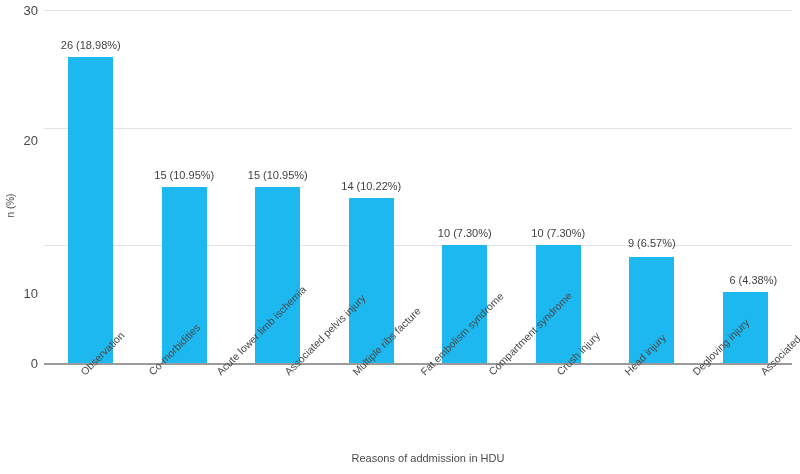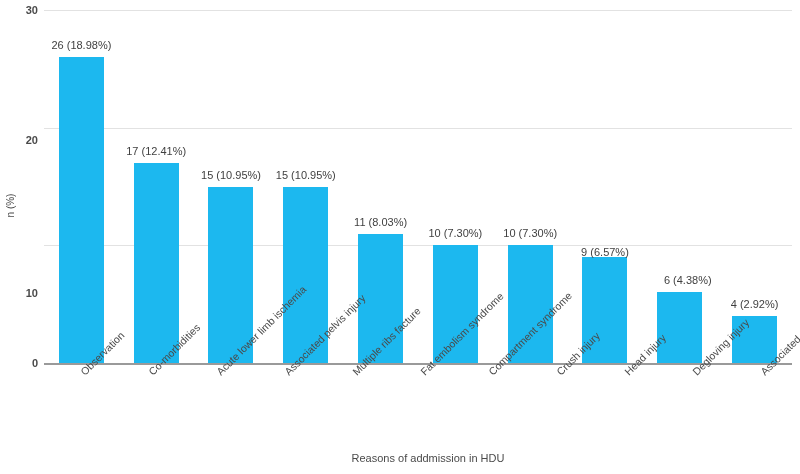--- a/index.html
+++ b/index.html
@@ -31,25 +31,24 @@
     color: #4a4a4a;
     transform: rotate(-90deg);
     transform-origin: center center;
     white-space: nowrap;
   }
   .y-tick-label {
     position: absolute;
     right: 0;
     width: 30px;
     text-align: right;
-    font-size: 11px;
+    font-size: 13px;
     color: #4a4a4a;
     line-height: 1;
     transform: translateY(-50%);
-    font-weight: bold;
   }
   .y-ticks-col {
     position: absolute;
     left: 0px;
     top: 0;
     width: 38px;
     height: 474px;
   }
 
   
@@ -162,54 +161,46 @@
   <div class="plot">
       <div class="gridline" style="top: 0px;"></div>
       <div class="gridline" style="top: 117.667px;"></div>
       <div class="gridline" style="top: 235.333px;"></div>
     <div class="bars">
         <div class="bar-slot">
           <div class="bar-label" style="bottom: 311.933px;">26 (18.98%)</div>
           <div class="bar" title="Observation: 26 (18.98%)" style="height: 305.933px; background: rgb(28, 184, 239);"></div>
         </div>
         <div class="bar-slot">
-          <div class="bar-label" style="bottom: 206.033px;">17 (12.41%)</div>
-          <div class="bar" title="Co-morbidities: 17 (12.41%)" style="height: 200.033px; background: rgb(28, 184, 239);"></div>
-        </div>
-        <div class="bar-slot">
           <div class="bar-label" style="bottom: 182.5px;">15 (10.95%)</div>
           <div class="bar" title="Acute lower limb ischemia: 15 (10.95%)" style="height: 176.5px; background: rgb(28, 184, 239);"></div>
         </div>
         <div class="bar-slot">
           <div class="bar-label" style="bottom: 182.5px;">15 (10.95%)</div>
           <div class="bar" title="Associated pelvis injury: 15 (10.95%)" style="height: 176.5px; background: rgb(28, 184, 239);"></div>
         </div>
         <div class="bar-slot">
-          <div class="bar-label" style="bottom: 135.433px;">11 (8.03%)</div>
-          <div class="bar" title="Fat embolism syndrome: 11 (8.03%)" style="height: 129.433px; background: rgb(28, 184, 239);"></div>
+          <div class="bar-label" style="bottom: 170.733px;">14 (10.22%)</div>
+          <div class="bar" title="Multiple ribs facture: 14 (10.22%)" style="height: 164.733px; background: rgb(28, 184, 239);"></div>
         </div>
         <div class="bar-slot">
           <div class="bar-label" style="bottom: 123.667px;">10 (7.30%)</div>
           <div class="bar" title="Compartment syndrome: 10 (7.30%)" style="height: 117.667px; background: rgb(28, 184, 239);"></div>
         </div>
         <div class="bar-slot">
           <div class="bar-label" style="bottom: 123.667px;">10 (7.30%)</div>
           <div class="bar" title="Crush injury: 10 (7.30%)" style="height: 117.667px; background: rgb(28, 184, 239);"></div>
         </div>
         <div class="bar-slot">
-          <div class="bar-label" style="bottom: 105px;">9 (6.57%)</div>
+          <div class="bar-label" style="bottom: 114px;">9 (6.57%)</div>
           <div class="bar" title="Head injury: 9 (6.57%)" style="height: 105.9px; background: rgb(28, 184, 239);"></div>
         </div>
         <div class="bar-slot">
           <div class="bar-label" style="bottom: 76.6px; margin-left: 8px;">6 (4.38%)</div>
           <div class="bar" title="Degloving injury: 6 (4.38%)" style="height: 70.6px; background: rgb(28, 184, 239);"></div>
-        </div>
-        <div class="bar-slot">
-          <div class="bar-label" style="bottom: 53.0667px;">4 (2.92%)</div>
-          <div class="bar" title="Associated spine injury: 4 (2.92%)" style="height: 47.0667px; background: rgb(28, 184, 239);"></div>
         </div>
       </div>
     <div class="axis-line"></div>
   </div>
 
   <div class="x-labels">
       <div class="x-slot">
         <div class="x-tick-label">Observation</div>
       </div>
       <div class="x-slot">

